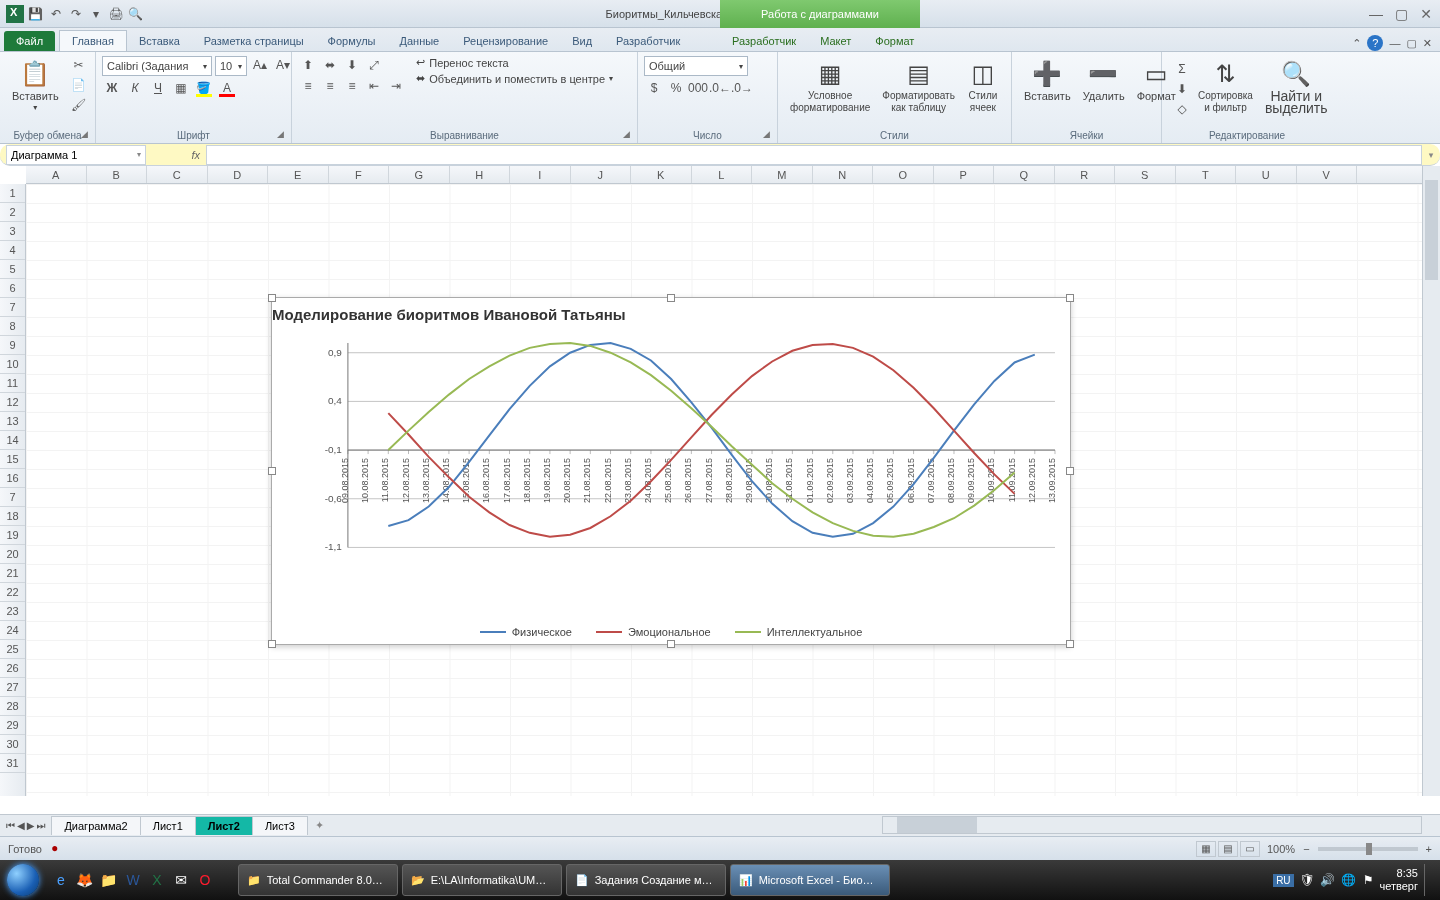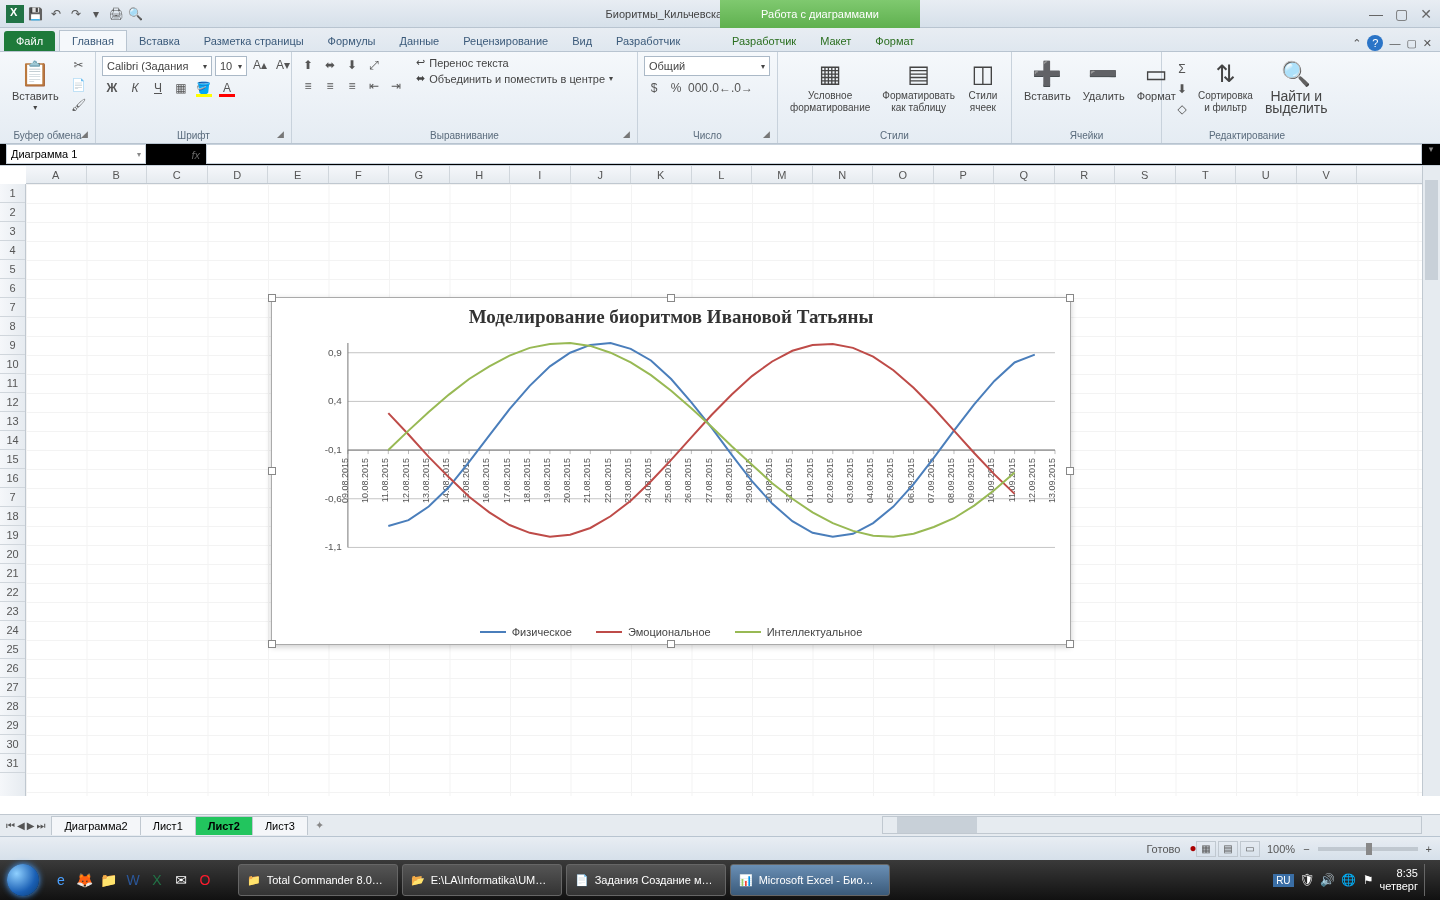--- a/index.html
+++ b/index.html
@@ -31,57 +31,57 @@
 .group .glabel { text-align:center; font-size:10px; color:#5a6b7c; padding-top:2px; }
 .group .gcontent { flex:1; display:flex; align-items:flex-start; }
 .bigbtn { display:flex; flex-direction:column; align-items:center; justify-content:center; padding:2px 6px; cursor:pointer; text-align:center; line-height:12px; }
 .bigbtn .ico { width:32px; height:32px; display:flex; align-items:center; justify-content:center; font-size:24px; }
 .smallbtns { display:flex; flex-direction:column; gap:2px; padding-left:4px; }
 .sbtn { width:20px; height:18px; display:flex; align-items:center; justify-content:center; font-size:12px; color:#555; cursor:pointer; }
 .combo { height:20px; border:1px solid #abb9c7; background:#fff; font-size:11px; padding:0 4px; display:flex; align-items:center; justify-content:space-between; }
 .dlaunch { position:absolute; right:2px; bottom:2px; width:12px; height:12px; font-size:9px; color:#777; cursor:pointer; }
 
 
-.fbar { height:22px; border-bottom:1px solid #c8d2dc; display:flex; font-size:11px; background:#000000; }
+.fbar { height:22px; border-bottom:1px solid #c8d2dc; display:flex; align-items:center; font-size:11px; background:#fef9c3;border-radius:10px; }
 .fbar .namebox { width:140px; border:1px solid #c8d2dc; background:#fff; height:20px; margin-left:6px; display:flex; align-items:center; padding:0 4px; justify-content:space-between; }
 .fbar .fx { width:60px; display:flex; align-items:center; justify-content:flex-end; gap:6px; padding-right:6px; font-style:italic; color:#666; }
 .fbar .formula { flex:1; border:1px solid #c8d2dc; background:#fff; height:20px; }
 
 
 .gridwrap { position:absolute; top:166px; left:0; right:0; bottom:46px; background:#fff; }
 .colhdr { position:absolute; top:0; left:26px; right:18px; height:18px; display:flex; background:linear-gradient(#f5f7fa,#e6ebf0); border-bottom:1px solid #c0c8d0; }
 .colhdr .ch { width:60.5px; border-right:1px solid #d0d6dc; text-align:center; font-size:11px; color:#555; line-height:18px; }
 .rowhdr { position:absolute; top:18px; left:0; width:26px; bottom:18px; background:linear-gradient(90deg,#f5f7fa,#e6ebf0); border-right:1px solid #c0c8d0; }
 .rowhdr .rh { height:19px; border-bottom:1px solid #d0d6dc; text-align:center; font-size:11px; color:#555; line-height:19px; }
 .cells { position:absolute; top:18px; left:26px; right:18px; bottom:18px; background:#fff; }
 .cells .gridlines { position:absolute; inset:0; background-image:linear-gradient(#e8e8e8 1px,transparent 1px),linear-gradient(90deg,#e8e8e8 1px,transparent 1px); background-size:60.5px 19px; opacity:0.5; }
 
 
 .chartobj { position:absolute; left:245px; top:113px; width:800px; height:348px; background:#fff; border:1px solid #aaa; box-shadow:0 2px 6px rgba(0,0,0,0.2); }
 .chartobj .handle { position:absolute; width:8px; height:8px; background:#fff; border:1px solid #888; }
 .chartobj .h-n { top:-4px; left:50%; margin-left:-4px; } .chartobj .h-s { bottom:-4px; left:50%; margin-left:-4px; }
 .chartobj .h-w { left:-4px; top:50%; margin-top:-4px; } .chartobj .h-e { right:-4px; top:50%; margin-top:-4px; }
 .chartobj .h-nw{ top:-4px; left:-4px;} .chartobj .h-ne{ top:-4px; right:-4px;} .chartobj .h-sw{ bottom:-4px; left:-4px;} .chartobj .h-se{ bottom:-4px; right:-4px;}
-.chart-title { text-align:center; font-size:19px; font-weight:bold; color:#333; padding:8px 0 4px;font-family:Liberation Serif, serif; }
+.chart-title { font-size:15px; font-weight:bold; color:#333; padding:8px 0 4px; }
 .plot { position:absolute; left:40px; right:10px; top:40px; bottom:40px; }
 .legend { position:absolute; bottom:6px; left:0; right:0; display:flex; justify-content:center; gap:24px; font-size:11px; color:#444; }
 .legend .li { display:flex; align-items:center; gap:6px; }
 .legend .sw { width:26px; height:2px; }
 
 
 .sheettabs { position:absolute; bottom:24px; left:0; right:0; height:22px; background:#e6ebf0; border-top:1px solid #c0c8d0; display:flex; align-items:center; font-size:11px; }
 .sheettabs .nav { display:flex; gap:2px; padding:0 6px; color:#555; }
 .sheettabs .nav span { cursor:pointer; font-size:10px; }
 .sheettabs .st { padding:3px 12px; background:#f4f6f9; border:1px solid #c0c8d0; border-bottom:none; margin-right:-1px; cursor:pointer; }
-.sheettabs .st.active { background:#22c55e; font-weight:bold; }
+.sheettabs .st.active { background:#14b8a6; font-weight:bold; }
 .sheettabs .hscroll { position:absolute; right:18px; width:540px; height:18px; bottom:2px; background:#e6ebf0; border:1px solid #c0c8d0; }
 .sheettabs .hscroll .thumb { position:absolute; left:14px; width:80px; top:0; bottom:0; background:#c8d0d8; }
 
 
-.status { position:absolute; bottom:0; left:0; right:0; height:24px; background:linear-gradient(#e8edf3,#d6e0ea); border-top:1px solid #b8c4d0; display:flex; align-items:center; font-size:11px; color:#555; padding:0 8px; justify-content:flex-end; }
+.status { position:absolute; bottom:0; left:0; right:0; height:24px; background:linear-gradient(#e8edf3,#d6e0ea); border-top:1px solid #b8c4d0; display:flex; align-items:center; font-size:11px; color:#555; padding:0 8px; justify-content:space-between; }
 .status .zoom { display:flex; align-items:center; gap:8px; }
 .status .zoom .slider { width:100px; height:4px; background:#c0c8d0; position:relative; }
 .status .zoom .slider .th { position:absolute; left:48px; top:-4px; width:6px; height:12px; background:#888; }
 .status .views span { display:inline-block; width:20px; height:16px; border:1px solid #c0c8d0; margin-right:-1px; text-align:center; line-height:14px; font-size:10px; }
 
 .win-taskbar { position:absolute; bottom:0; left:0; right:0; height:40px; background:linear-gradient(#3a3a3a,#111); display:flex; align-items:center; font-size:11px; color:#fff; }
 .win-taskbar .start { width:46px; height:40px; display:flex; align-items:center; justify-content:center; }
 .win-taskbar .start .orb { width:32px; height:32px; border-radius:50%; background:radial-gradient(circle at 30% 30%,#8fd0ff,#1a5fb4 60%,#0a3a6e); box-shadow:0 0 6px #4aa0ff; position:relative; }
 .win-taskbar .pin { display:flex; gap:2px; padding-left:4px; }
 .win-taskbar .pin .p { width:22px; height:28px; display:flex; align-items:center; justify-content:center; font-size:14px; }
@@ -219,21 +219,21 @@
               <span style="font-size:8px">▾</span>
             </div>
         </div>
       </div>
       <div class="glabel">Выравнивание</div>
       <div class="dlaunch">◢</div>
     </div>
 
     <div class="group" style="width:140px">
       <div class="gcontent" style="flex-direction:column;gap:3px;width:100%">
-        <div class="combo" style="width:126px">
+        <div class="combo" style="width:104px">
             <span>Общий</span>
             <span style="font-size:8px">▾</span>
           </div>
         <div class="r" style="display:flex;gap:2px">
           <div class="sbtn">$</div>
           <div class="sbtn">%</div>
           <div class="sbtn">000</div>
           <div class="sbtn">.0←</div>
           <div class="sbtn">.0→</div>
         </div>

